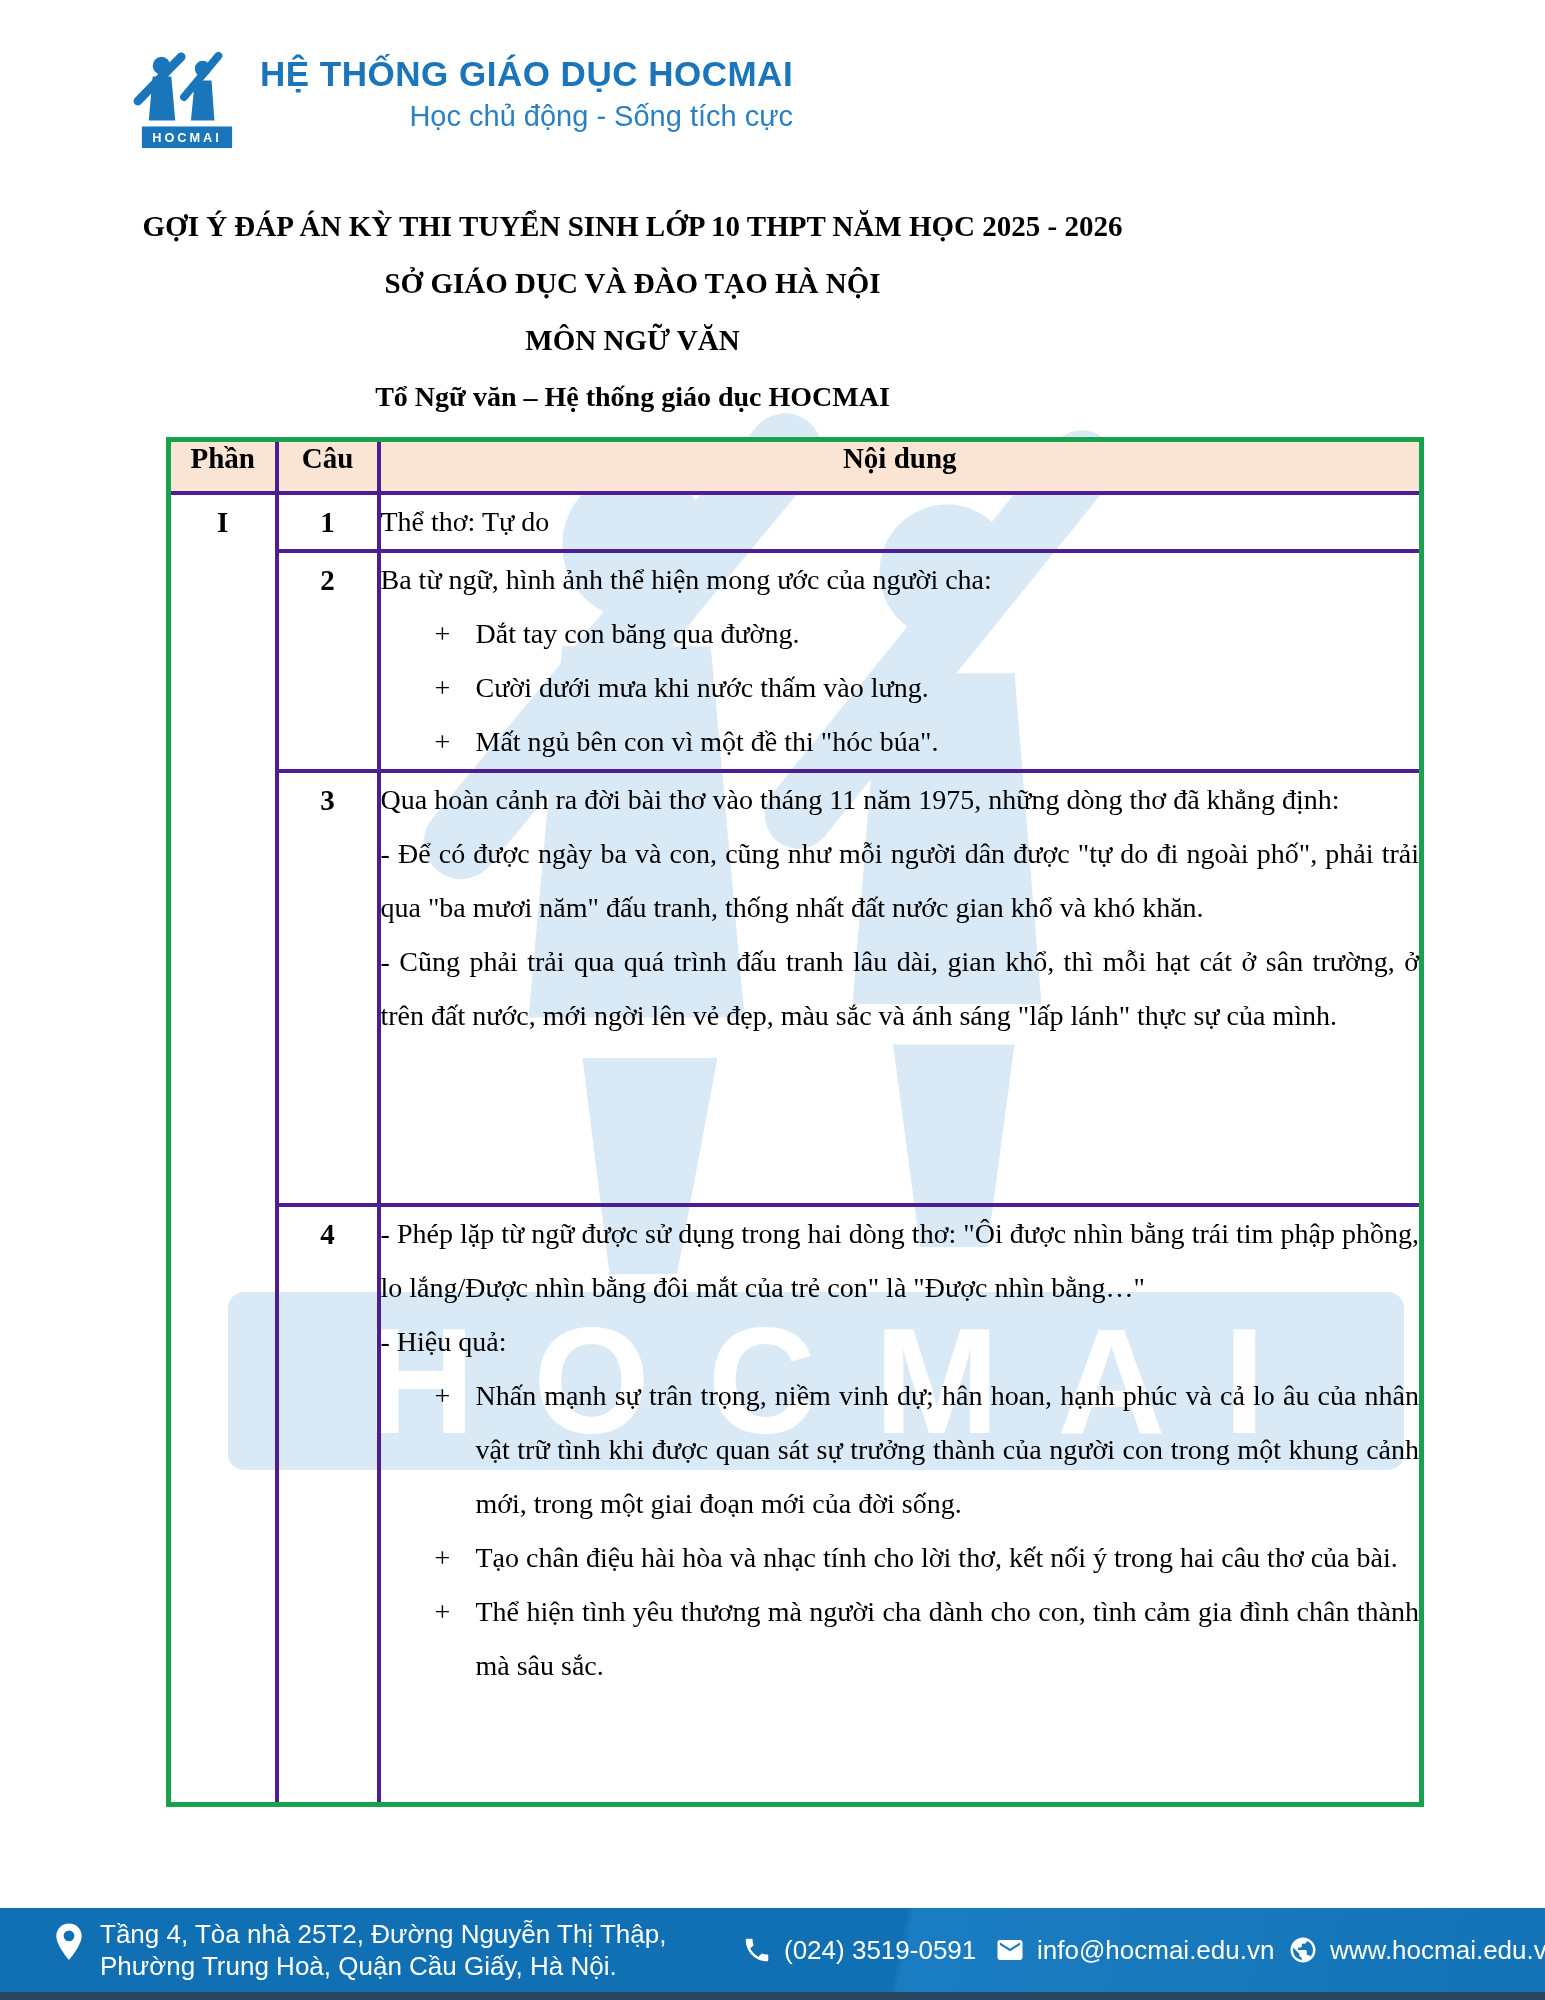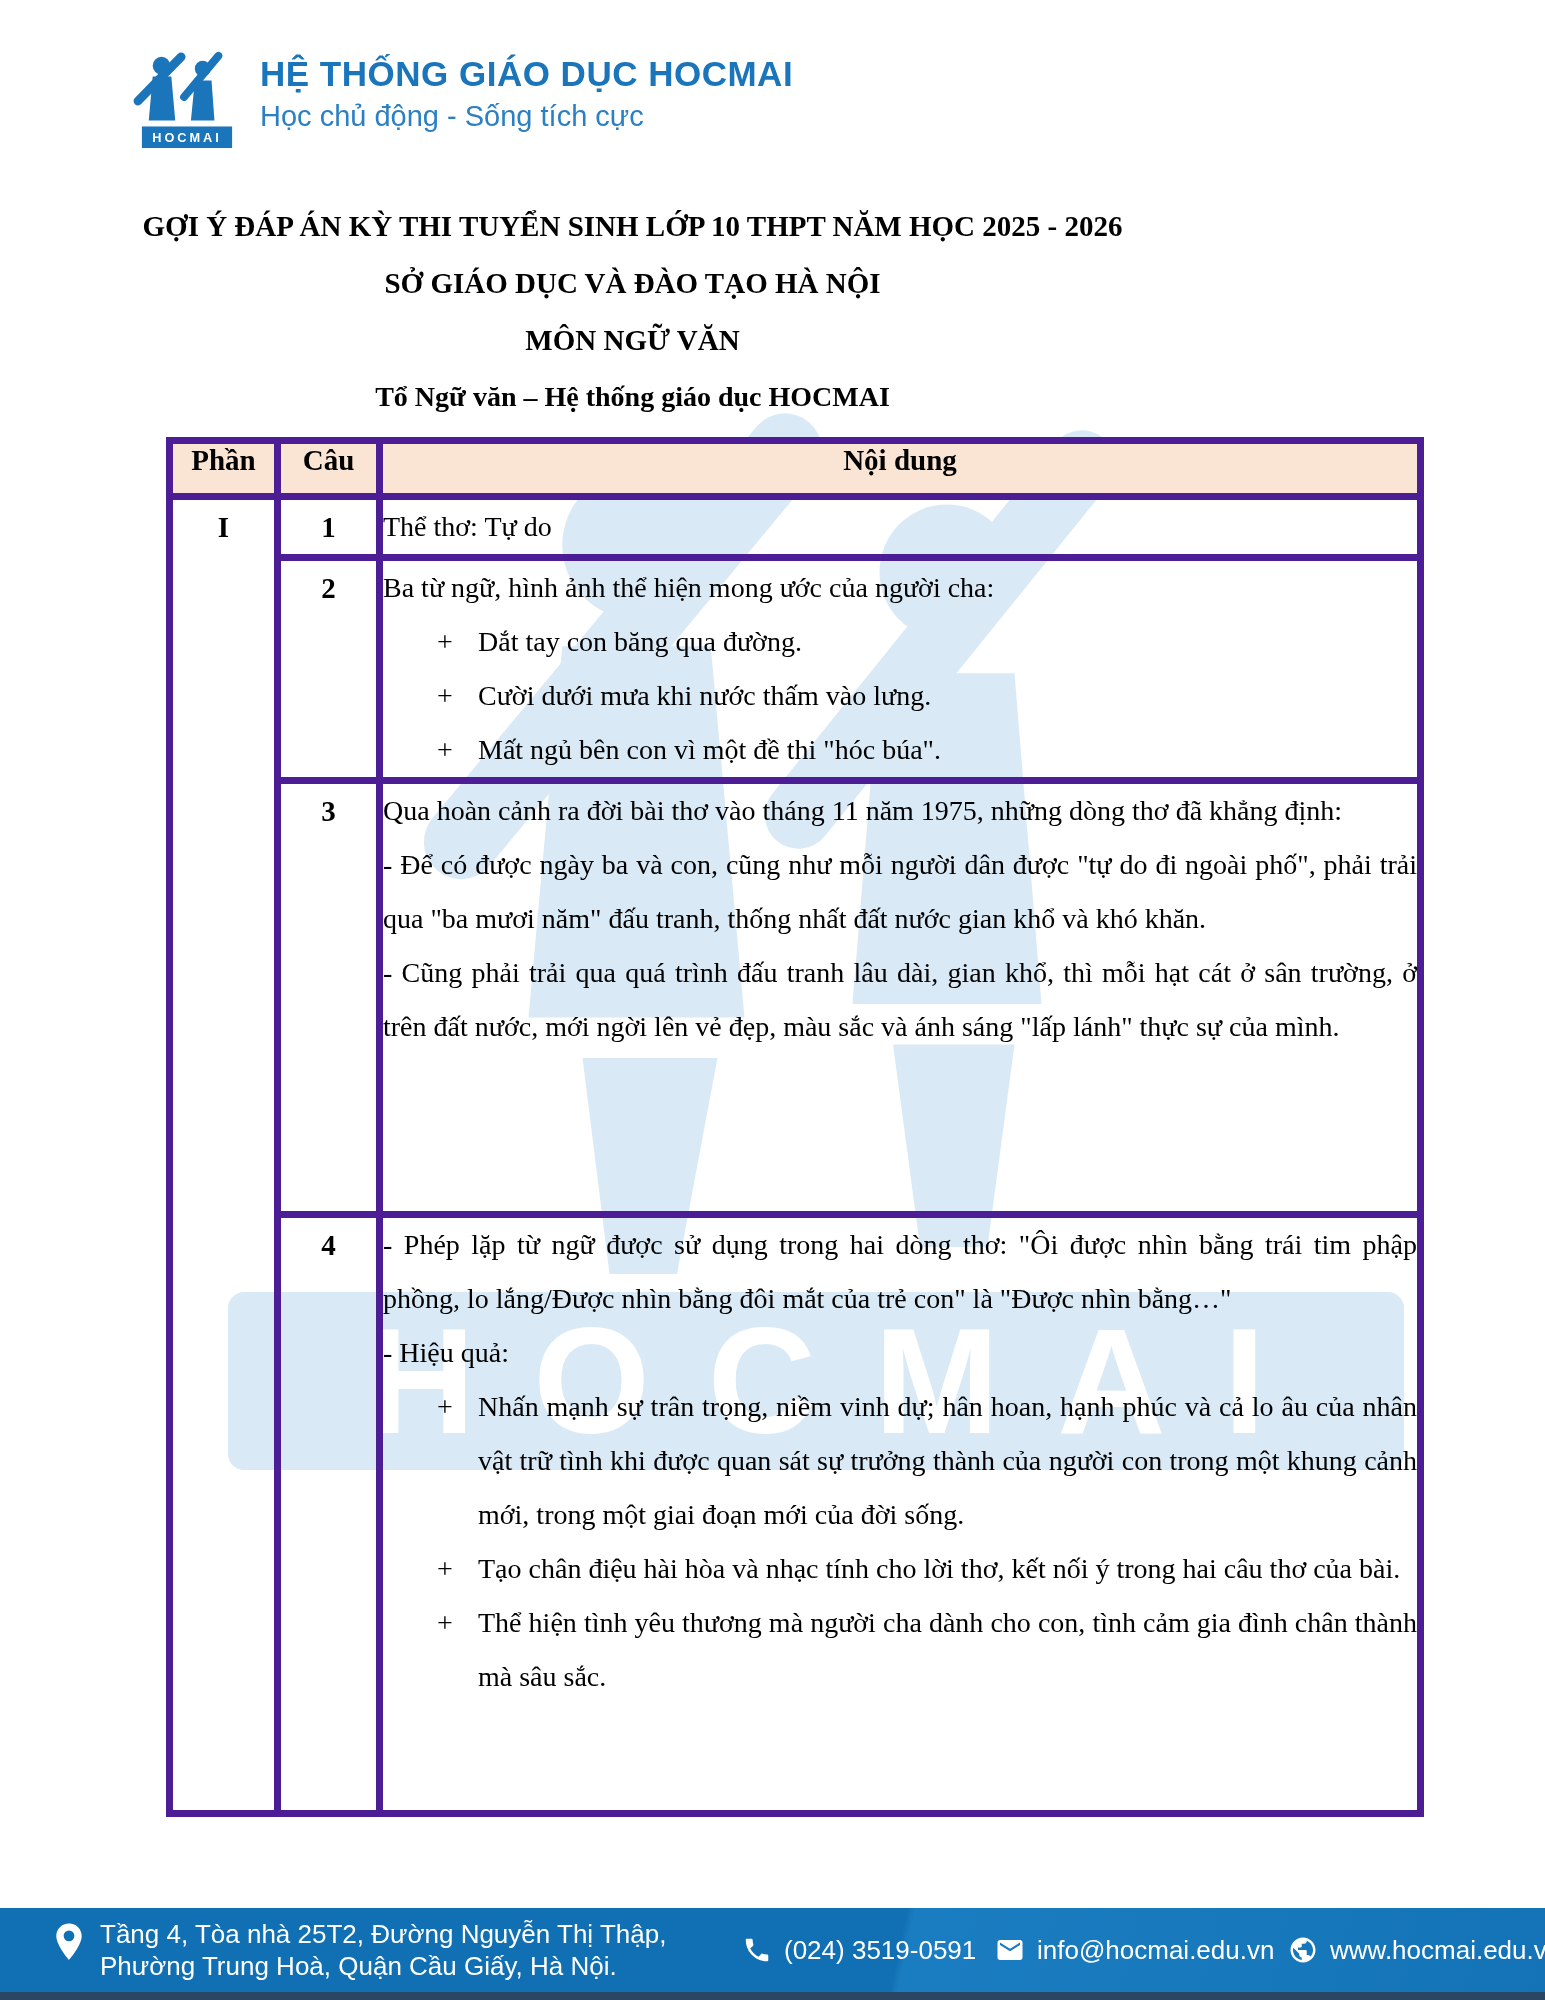--- a/index.html
+++ b/index.html
@@ -6,40 +6,40 @@
   body{width:1545px;height:2000px;position:relative;background:#ffffff;overflow:hidden;
        font-family:"Liberation Serif","DejaVu Serif",serif;}
   .abs{position:absolute;}
 
   
   .brand-wrap{left:128px;top:50px;width:900px;height:100px;display:flex;align-items:flex-start;}
   .brand-text{margin-left:14px;}
   .brand-org{font-family:"Liberation Sans","DejaVu Sans",sans-serif;font-weight:bold;
              font-size:35px;color:#1b75bb;letter-spacing:.5px;line-height:48px;}
   .brand-tagline{font-family:"Liberation Sans","DejaVu Sans",sans-serif;font-size:29px;
-             color:#2b80c4;line-height:36px;text-align:left;}
+             color:#2b80c4;line-height:36px;text-align:right;}
 
   
   .doc-title{left:0;width:1265px;text-align:center;font-weight:bold;color:#000;}
   .t1{top:210px;font-size:29px;}
   .t2{top:267px;font-size:29px;}
   .t3{top:324px;font-size:29px;}
   .t4{top:381px;font-size:28px;}
 
   
   .wm{z-index:0;}
   .wm-band{left:228px;top:1292px;width:1176px;height:178px;background:#d9eaf6;border-radius:16px;
            display:flex;align-items:center;justify-content:center;}
   .wm-band span{font-family:"Liberation Sans","DejaVu Sans",sans-serif;font-weight:bold;
            font-size:150px;color:#ffffff;letter-spacing:58px;text-indent:58px;white-space:nowrap;}
 
   
   table.answers{position:absolute;left:166px;top:437px;width:1258px;z-index:1;
         border-collapse:collapse;table-layout:fixed;background:transparent;}
-  table.answers td,table.answers th{border:7px solid #4c1d95;padding:0;vertical-align:top;}
+  table.answers td,table.answers th{border:4px solid #4c1d95;padding:0;vertical-align:top;}
   table.answers{border:5px solid #19a24d;}
   th.hdr{background:#fae4d3;font-size:29px;font-weight:bold;text-align:center;height:49px;
          vertical-align:middle;}
   td.num,td.part{font-size:29px;font-weight:bold;text-align:center;line-height:54px;
          background:transparent;}
   td.content{font-size:28px;line-height:54px;padding:0 14px 0 12px;background:transparent;}
   td.content .para{text-align:justify;}
   .bullet{position:relative;padding-left:95px;}
   .bullet .plus{position:absolute;left:54px;top:0;}
   .bullet .btxt{display:block;text-align:justify;}

